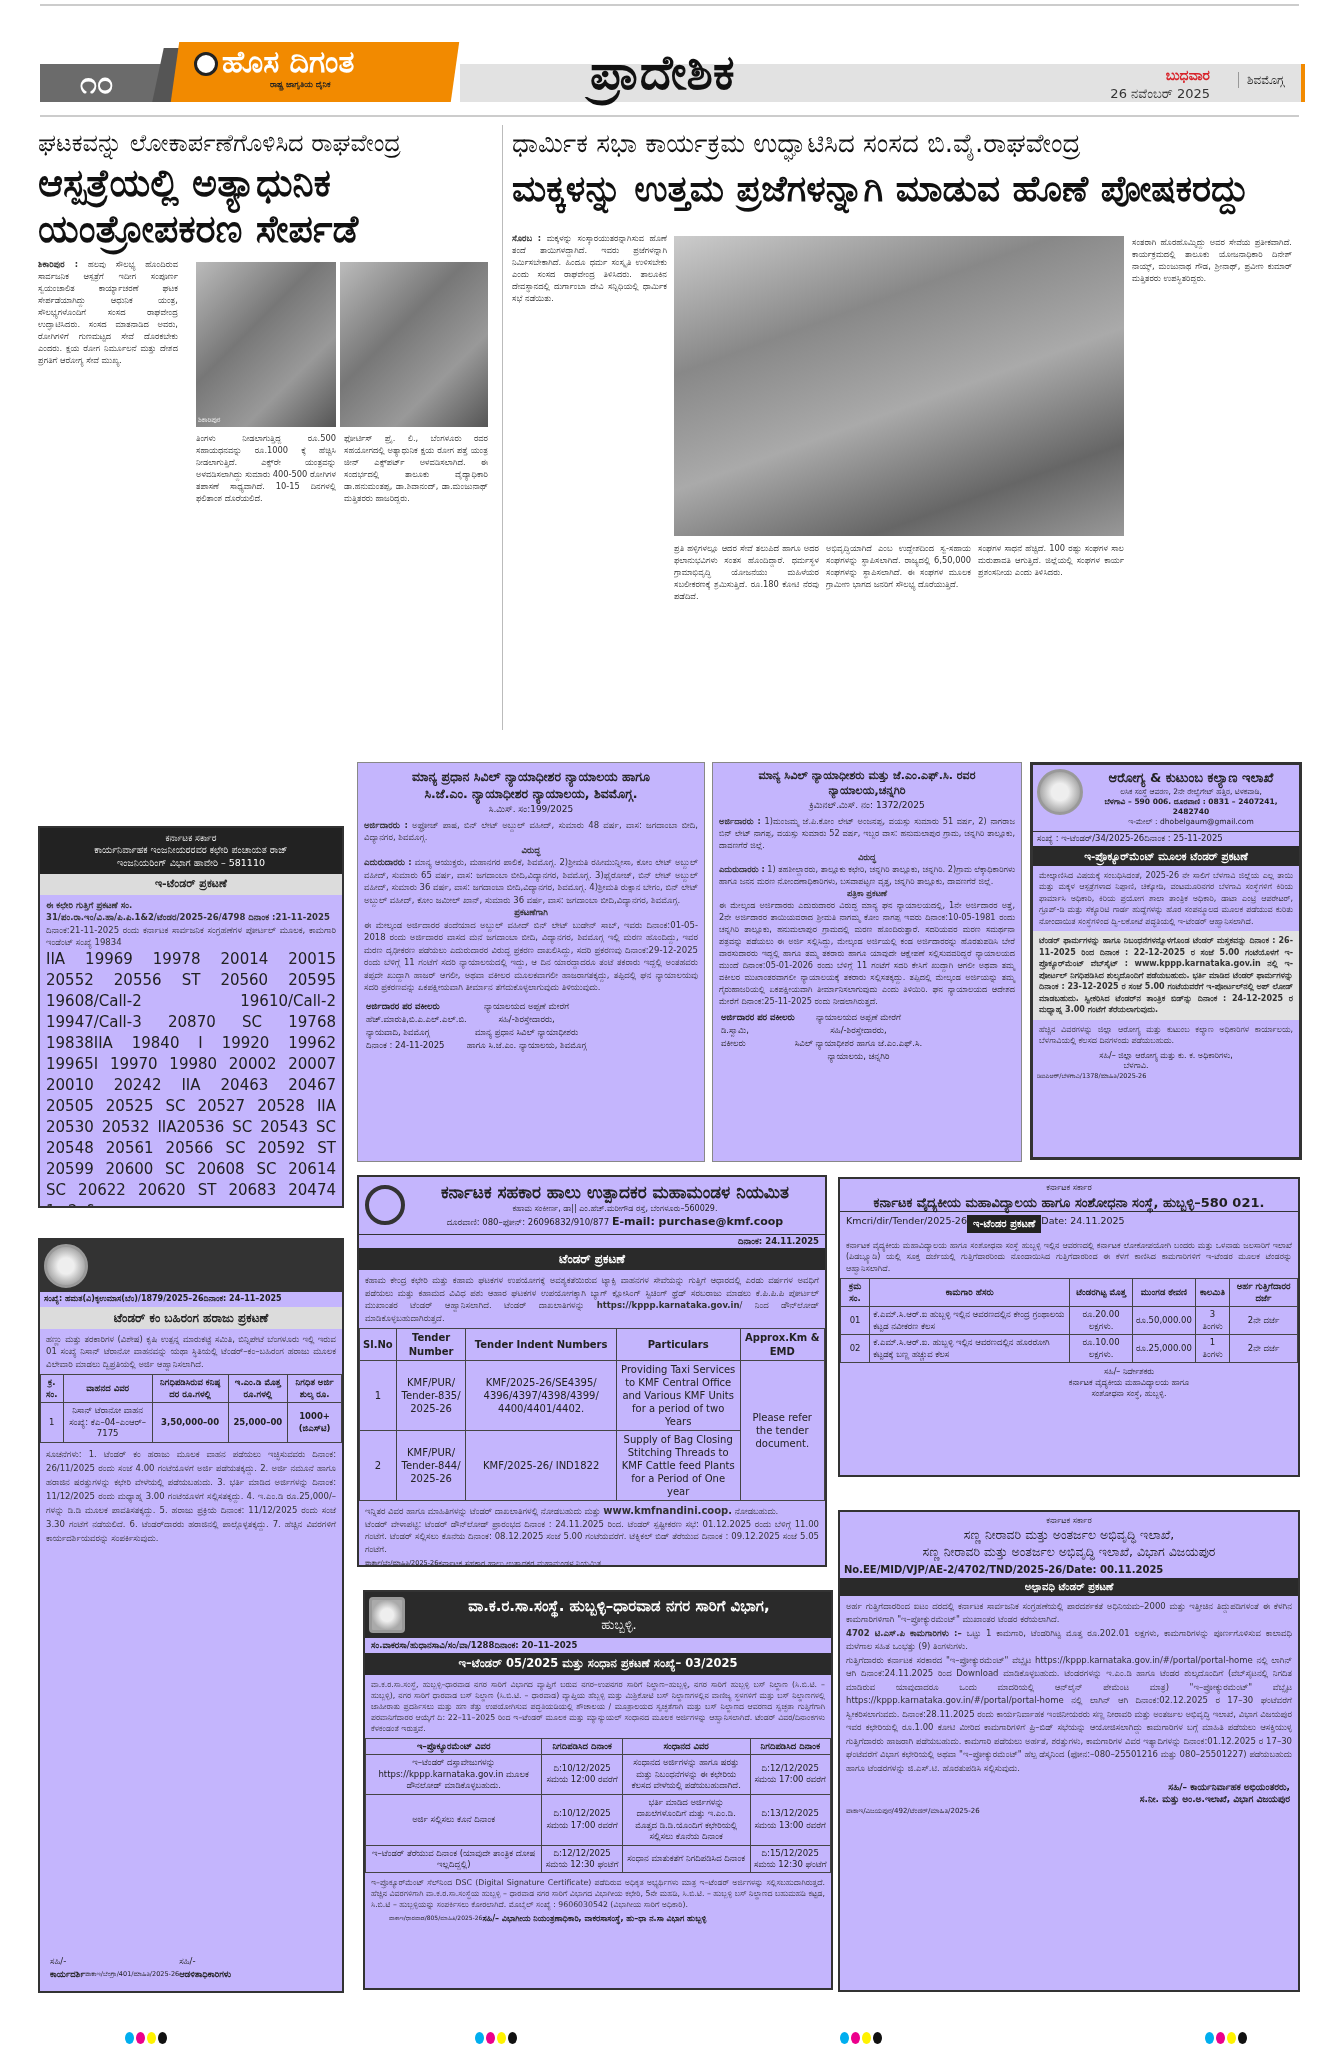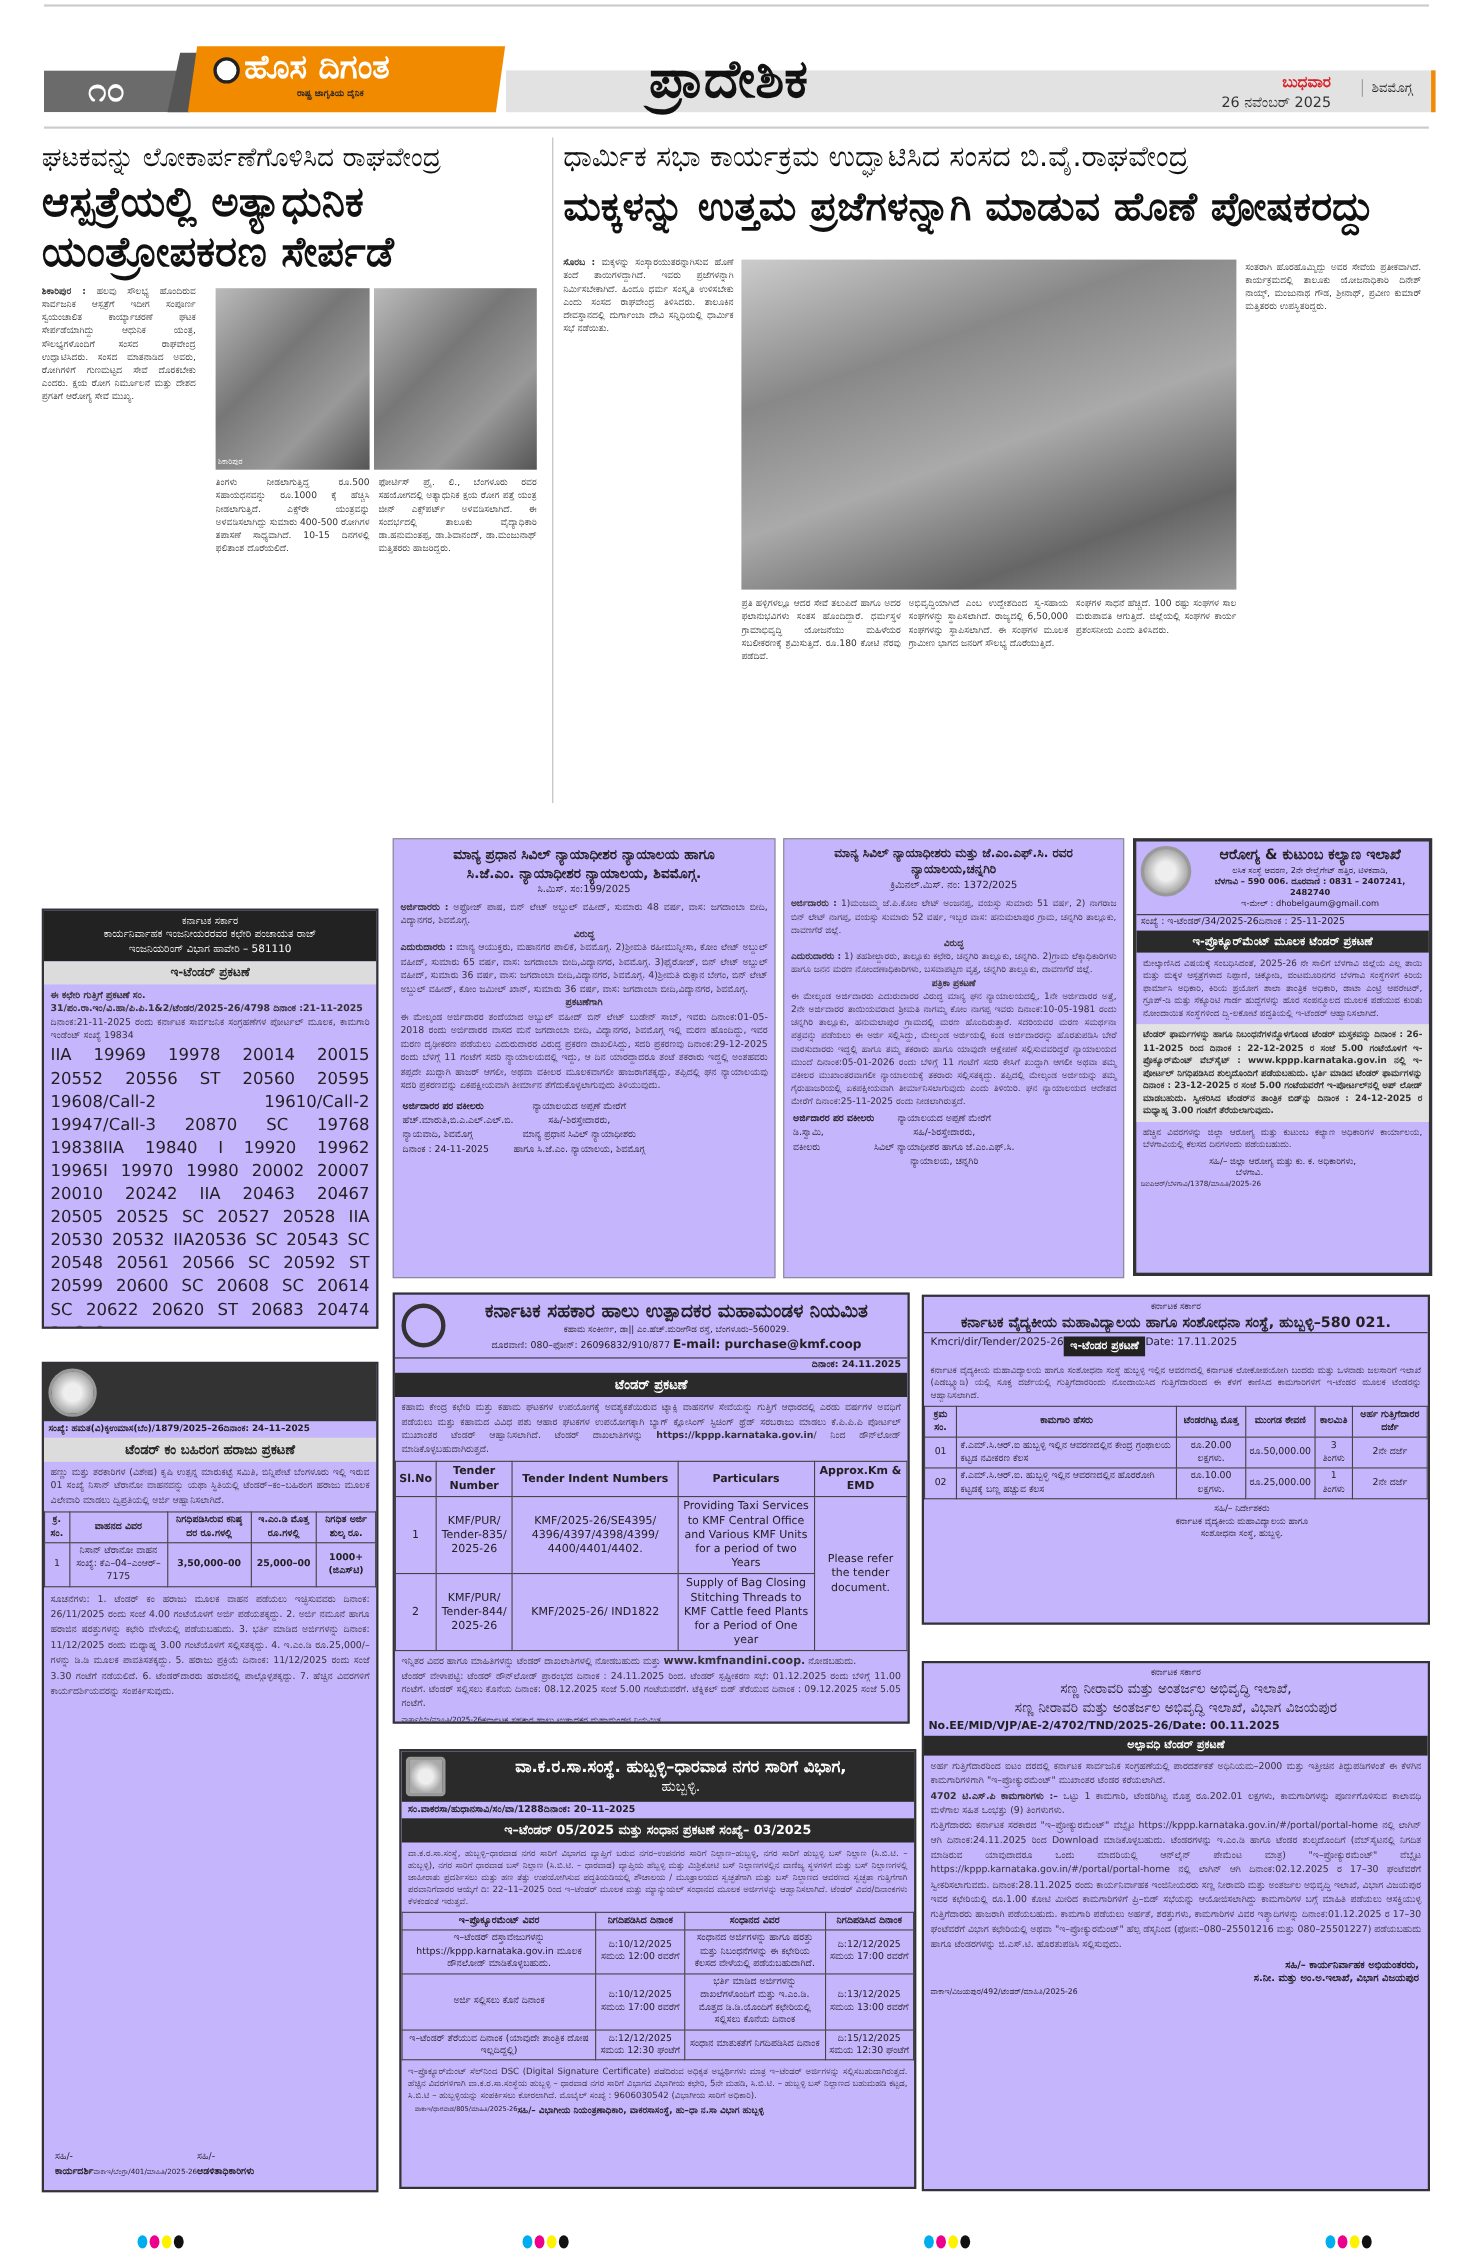--- a/index.html
+++ b/index.html
@@ -339,35 +339,35 @@
       </tr>
       <tr>
         <td>ಇ–ಟೆಂಡರ್ ತೆರೆಯುವ ದಿನಾಂಕ (ಯಾವುದೇ ತಾಂತ್ರಿಕ ದೋಷ ಇಲ್ಲದಿದ್ದಲ್ಲಿ)</td>
         <td>ದಿ:12/12/2025 ಸಮಯ 12:30 ಘಂಟೆಗೆ</td>
         <td>ಸಂಧಾನ ಮಾತುಕತೆಗೆ ನಿಗದಿಪಡಿಸಿದ ದಿನಾಂಕ</td>
         <td>ದಿ:15/12/2025 ಸಮಯ 12:30 ಘಂಟೆಗೆ</td>
       </tr>
     </tbody>
   </table>
   <div class="adbody" style="font-size:7.8px;line-height:11px">ಇ–ಪ್ರೊಕ್ಯೂರ್‌ಮೆಂಟ್ ಸೆಲ್‌ನಿಂದ DSC (Digital Signature Certificate) ಪಡೆದಿರುವ ಅಧಿಕೃತ ಅಭ್ಯರ್ಥಿಗಳು ಮಾತ್ರ ಇ–ಟೆಂಡರ್ ಅರ್ಜಿಗಳನ್ನು ಸಲ್ಲಿಸಬಹುದಾಗಿರುತ್ತದೆ. ಹೆಚ್ಚಿನ ವಿವರಗಳಿಗಾಗಿ ವಾ.ಕ.ರ.ಸಾ.ಸಂಸ್ಥೆಯ ಹುಬ್ಬಳ್ಳಿ – ಧಾರವಾಡ ನಗರ ಸಾರಿಗೆ ವಿಭಾಗದ ವಿಭಾಗೀಯ ಕಛೇರಿ, 5ನೇ ಮಹಡಿ, ಸಿ.ಬಿ.ಟಿ. – ಹುಬ್ಬಳ್ಳಿ ಬಸ್ ನಿಲ್ದಾಣದ ಬಹುಮಹಡಿ ಕಟ್ಟಡ, ಸಿ.ಬಿ.ಟಿ – ಹುಬ್ಬಳ್ಳಿಯನ್ನು ಸಂಪರ್ಕಿಸಲು ಕೋರಲಾಗಿದೆ. ಮೊಬೈಲ್ ಸಂಖ್ಯೆ : 9606030542 (ವಿಭಾಗೀಯ ಸಾರಿಗೆ ಅಧಿಕಾರಿ).</div>
-  <div class="row" style="font-size:8px;padding:0 12px;font-weight:bold">
+  <div class="row" style="font-size:8px;padding:0 24px;font-weight:bold">
     <span style="font-size:6px;font-weight:normal">ವಾಕಾಇ/ಧಾರವಾಡ/805/ಮಾಹಿತಿ/2025-26</span>
     <span>ಸಹಿ/– ವಿಭಾಗೀಯ ನಿಯಂತ್ರಣಾಧಿಕಾರಿ, ವಾಕರಸಾಸಂಸ್ಥೆ, ಹು–ಧಾ ನ.ಸಾ ವಿಭಾಗ ಹುಬ್ಬಳ್ಳಿ</span>
   </div>
 </section>
 
 <section class="ad" style="left:838px;top:1177px;width:462px;height:300px">
   <div style="text-align:center;padding-top:4px">
     <div style="font-size:8px">ಕರ್ನಾಟಕ ಸರ್ಕಾರ</div>
     <div style="font-size:13px;font-weight:bold">ಕರ್ನಾಟಕ ವೈದ್ಯಕೀಯ ಮಹಾವಿದ್ಯಾಲಯ ಹಾಗೂ ಸಂಶೋಧನಾ ಸಂಸ್ಥೆ, ಹುಬ್ಬಳ್ಳಿ–580 021.</div>
   </div>
   <div class="row" style="font-size:9.5px;padding:3px 6px;border-top:1px solid #333">
     <span>Kmcri/dir/Tender/2025-26</span>
     <span style="background:#222;color:#fff;font-weight:bold;padding:2px 6px;font-size:10px">ಇ-ಟೆಂಡರ ಪ್ರಕಟಣೆ</span>
-    <span>Date: 17.11.2025</span>
+    <span>Date: 24.11.2025</span>
   </div>
   <div class="adbody" style="font-size:8px;line-height:11.5px">ಕರ್ನಾಟಕ ವೈದ್ಯಕೀಯ ಮಹಾವಿದ್ಯಾಲಯ ಹಾಗೂ ಸಂಶೋಧನಾ ಸಂಸ್ಥೆ ಹುಬ್ಬಳ್ಳಿ ಇಲ್ಲಿನ ಆವರಣದಲ್ಲಿ ಕರ್ನಾಟಕ ಲೋಕೋಪಯೋಗಿ ಬಂದರು ಮತ್ತು ಒಳನಾಡು ಜಲಸಾರಿಗೆ ಇಲಾಖೆ (ಪಿಡಬ್ಲ್ಯೂಡಿ) ಯಲ್ಲಿ ಸೂಕ್ತ ದರ್ಜೆಯಲ್ಲಿ ಗುತ್ತಿಗೆದಾರರಿಂದು ನೊಂದಾಯಿಸಿದ ಗುತ್ತಿಗೆದಾರರಿಂದ ಈ ಕೆಳಗೆ ಕಾಣಿಸಿದ ಕಾಮಗಾರಿಗಳಿಗೆ ಇ-ಟೆಂಡರ ಮೂಲಕ ಟೆಂಡರನ್ನು ಆಹ್ವಾನಿಸಲಾಗಿದೆ.</div>
   <table>
     <thead>
         <tr>
       <th>ಕ್ರಮ ಸಂ.</th>
       <th>ಕಾಮಗಾರಿ ಹೆಸರು</th>
       <th>ಟೆಂಡರಗಿಟ್ಟ ಮೊತ್ತ</th>
       <th>ಮುಂಗಡ ಠೇವಣಿ</th>
       <th>ಕಾಲಮಿತಿ</th>

